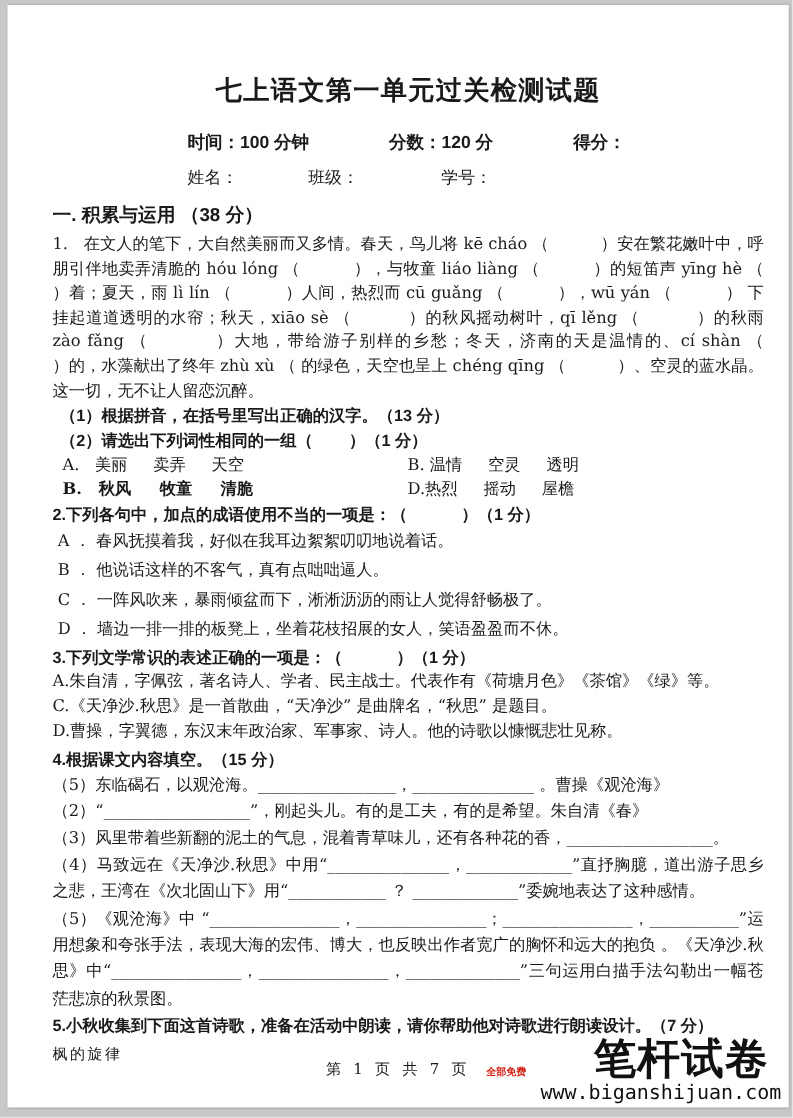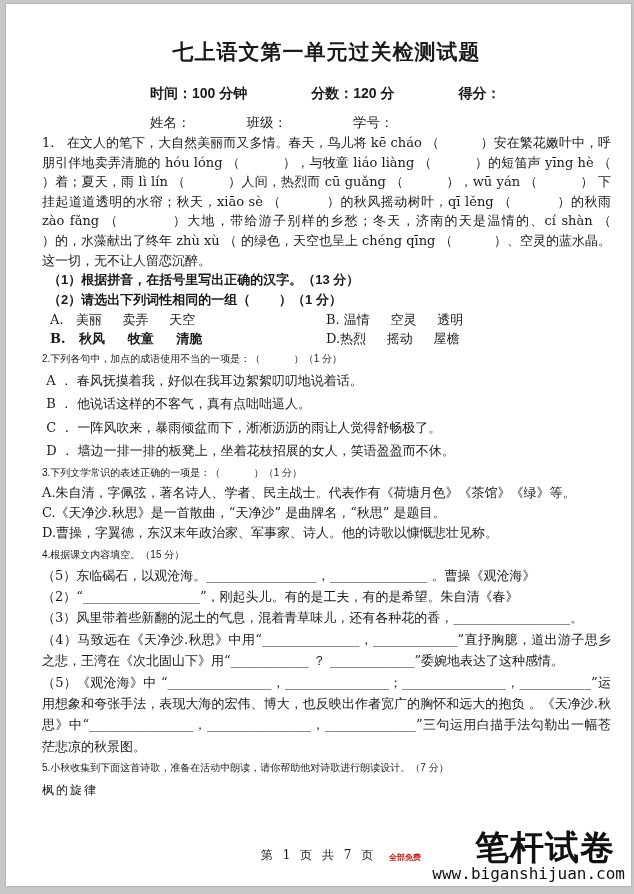--- a/index.html
+++ b/index.html
@@ -12,21 +12,21 @@
   }
   .page{
     position:relative;
     width:625px;height:882px;
     margin:4px 3px 8px 6px;
     background:#ffffff;
     overflow:hidden;
     box-shadow:0 0 2px rgba(0,0,0,.25);
   }
   .content{
-    padding:34px 20px 0 36px;
+    padding:54px 20px 0 36px;
   }
   .bindtext{white-space:pre-wrap;}
   h1.title{
     margin:0 0 16px 0;
     text-align:center;
     font-size:21px;
     font-weight:700;
     font-family:"Liberation Sans","DejaVu Sans",sans-serif;
     letter-spacing:1px;
   }
@@ -74,22 +74,22 @@
   }
   .opt-grid{
     display:grid;
     grid-template-columns:276px auto;
     margin-left:8px;
     font-size:13px;
     line-height:19px;
   }
   .opt-grid .bold-label{font-weight:700;}
   .stem{
-    font-size:10px;
-    font-weight:400;
+    font-size:13px;
+    font-weight:700;
     font-family:"Liberation Sans","DejaVu Sans",sans-serif;
     line-height:21px;
   }
   .opt{
     font-size:13px;
   }
   .opt-q2{line-height:23.2px;}
   .opt-q3{line-height:20.2px;}
   .q4-item{
     font-size:13px;
@@ -157,20 +157,21 @@
       <span class="m2 bindtext">分数：120 分</span>
       <span class="m3 bindtext">得分：</span>
     </div>
 
     <div class="meta-row meta-row-2">
       <span class="m1 bindtext">姓名：</span>
       <span class="m2 bindtext">班级：</span>
       <span class="m3 bindtext">学号：</span>
     </div>
 
+    <h2 class="section bindtext">一. 积累与运用 （38 分）</h2>
 
     <p class="q1-text bindtext">1.   在文人的笔下，大自然美丽而又多情。春天，鸟儿将 kē cháo （          ）安在繁花嫩叶中，呼朋引伴地卖弄清脆的 hóu lóng （          ），与牧童 liáo liàng （          ）的短笛声 yīng hè （          ）着；夏天，雨 lì lín （          ）人间，热烈而 cū guǎng （          ），wū yán （          ） 下挂起道道透明的水帘；秋天，xiāo sè （          ）的秋风摇动树叶，qī lěng （          ）的秋雨 zào fǎng （          ）大地，带给游子别样的乡愁；冬天，济南的天是温情的、cí shàn （          ）的，水藻献出了终年 zhù xù （ 的绿色，天空也呈上 chéng qīng （          ）、空灵的蓝水晶。这一切，无不让人留恋沉醉。</p>
     <p class="q1-sub bindtext">（1）根据拼音，在括号里写出正确的汉字。（13 分）</p>
     <p class="q1-sub bindtext">（2）请选出下列词性相同的一组（        ）（1 分）</p>
 
     <div class="opt-grid">
       <span class="bindtext">A.   美丽     卖弄     天空</span>
       <span class="bindtext">B. 温情     空灵     透明</span>
       <span class="bindtext bold-label">B.   秋风     牧童     清脆</span>
       <span class="bindtext">D.热烈     摇动     屋檐</span>

